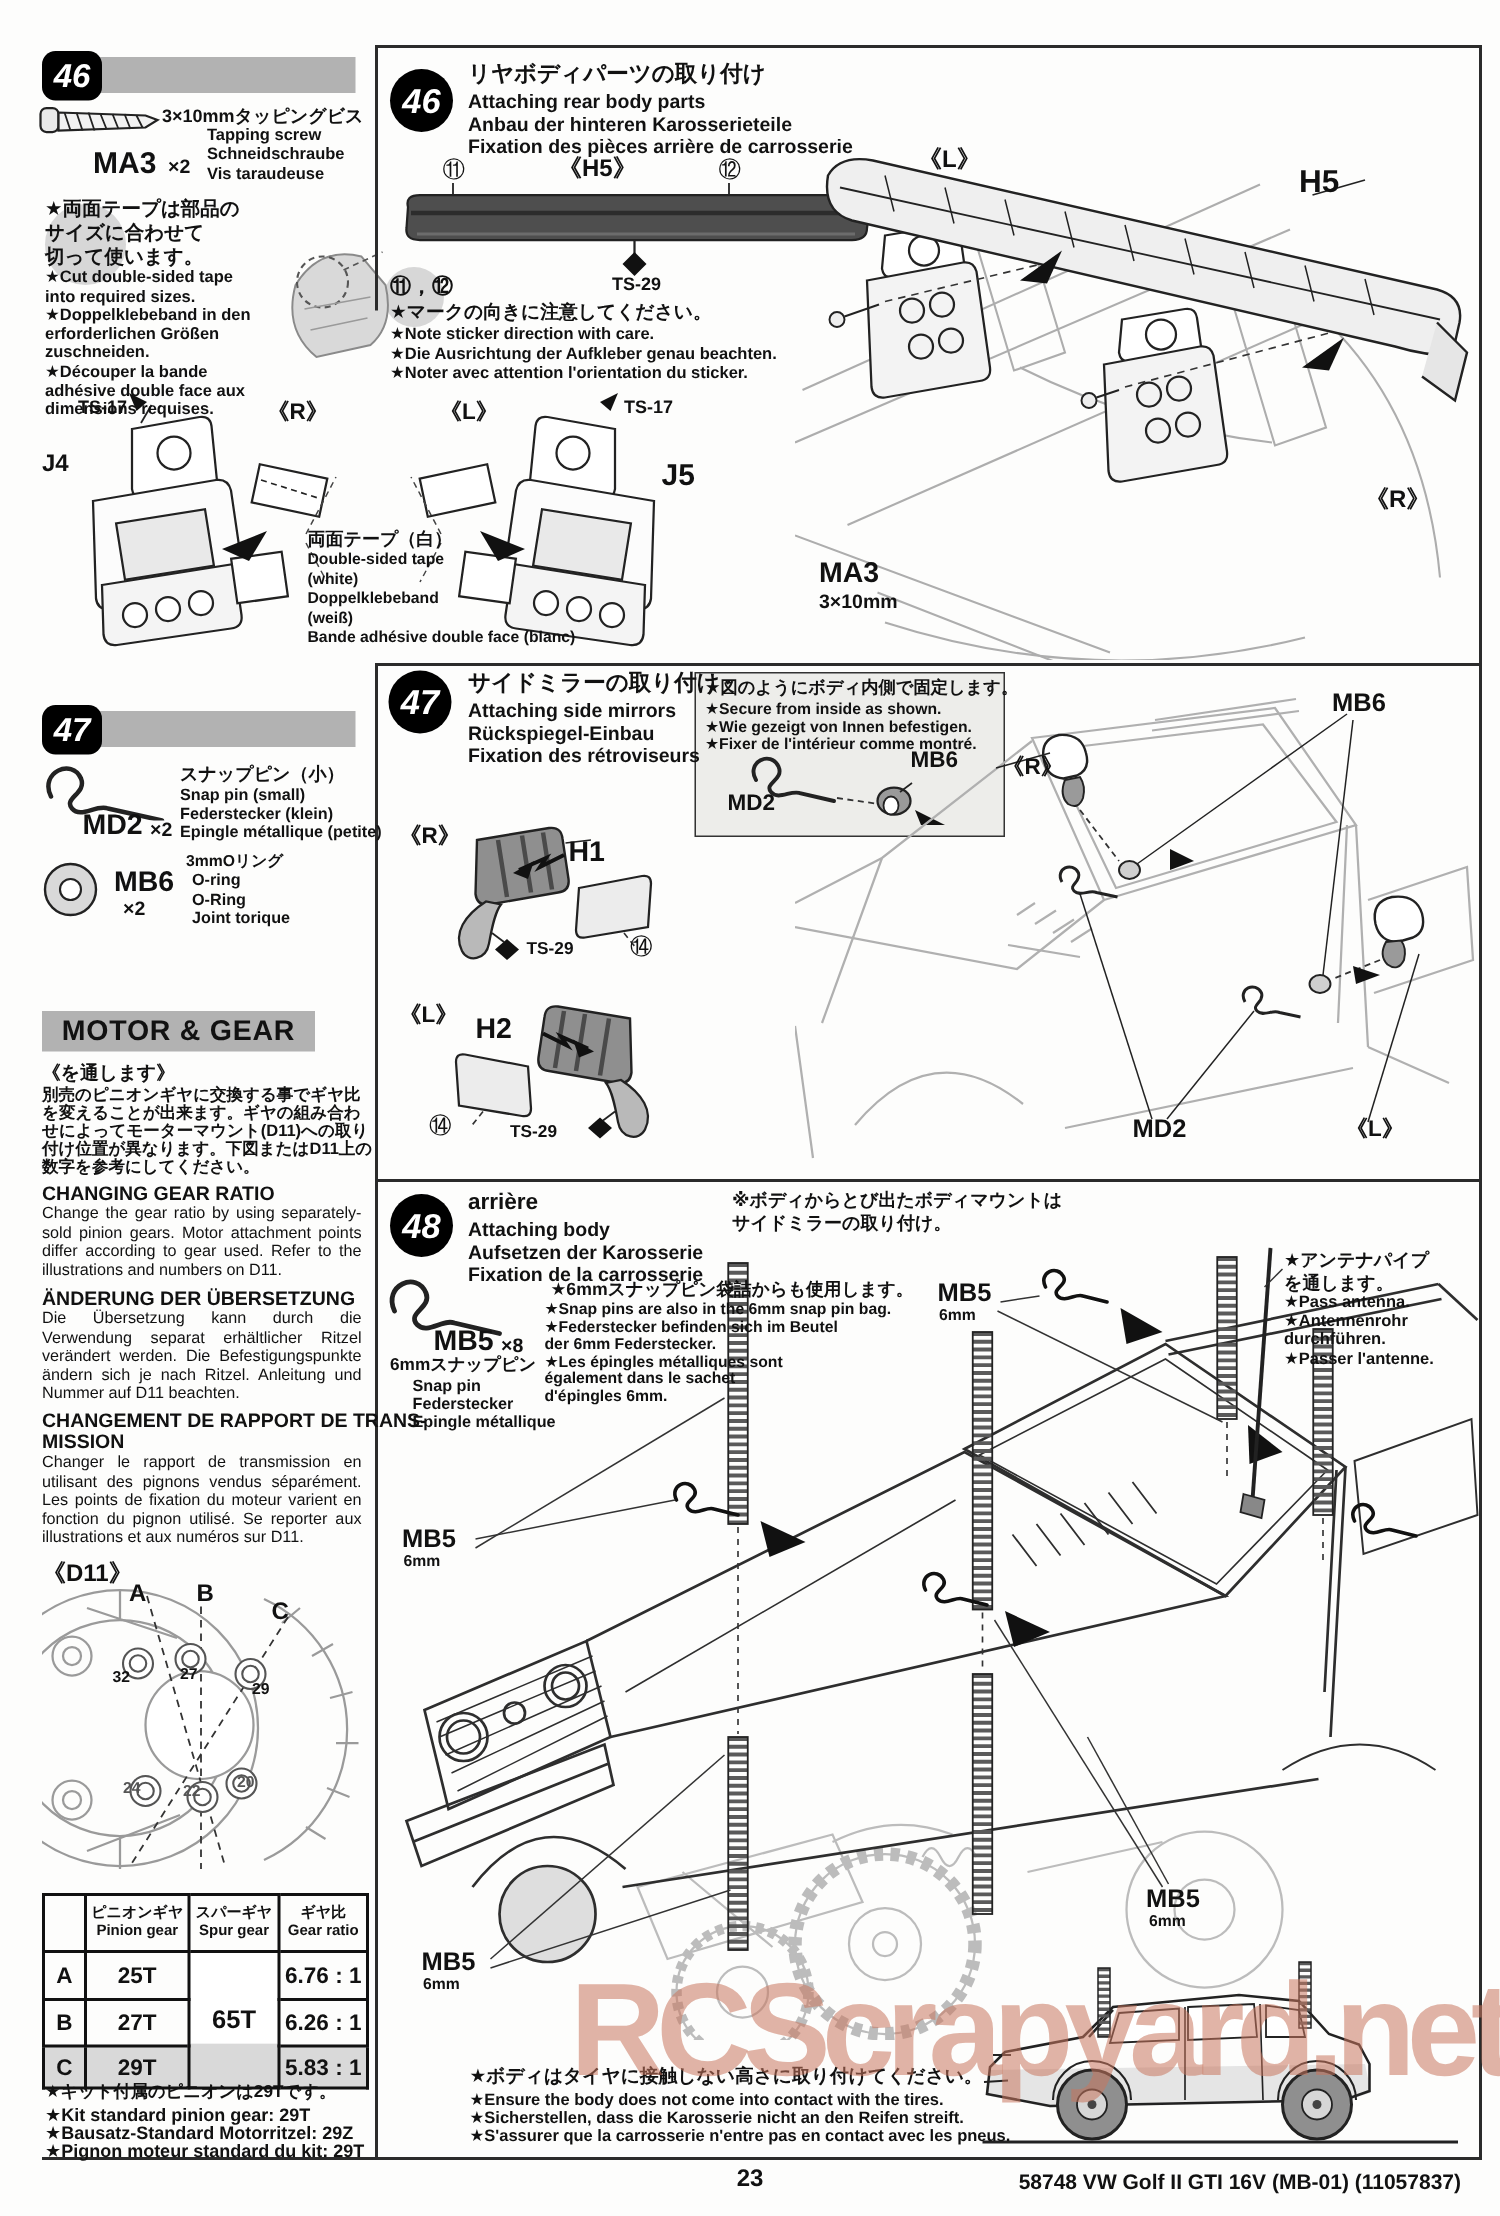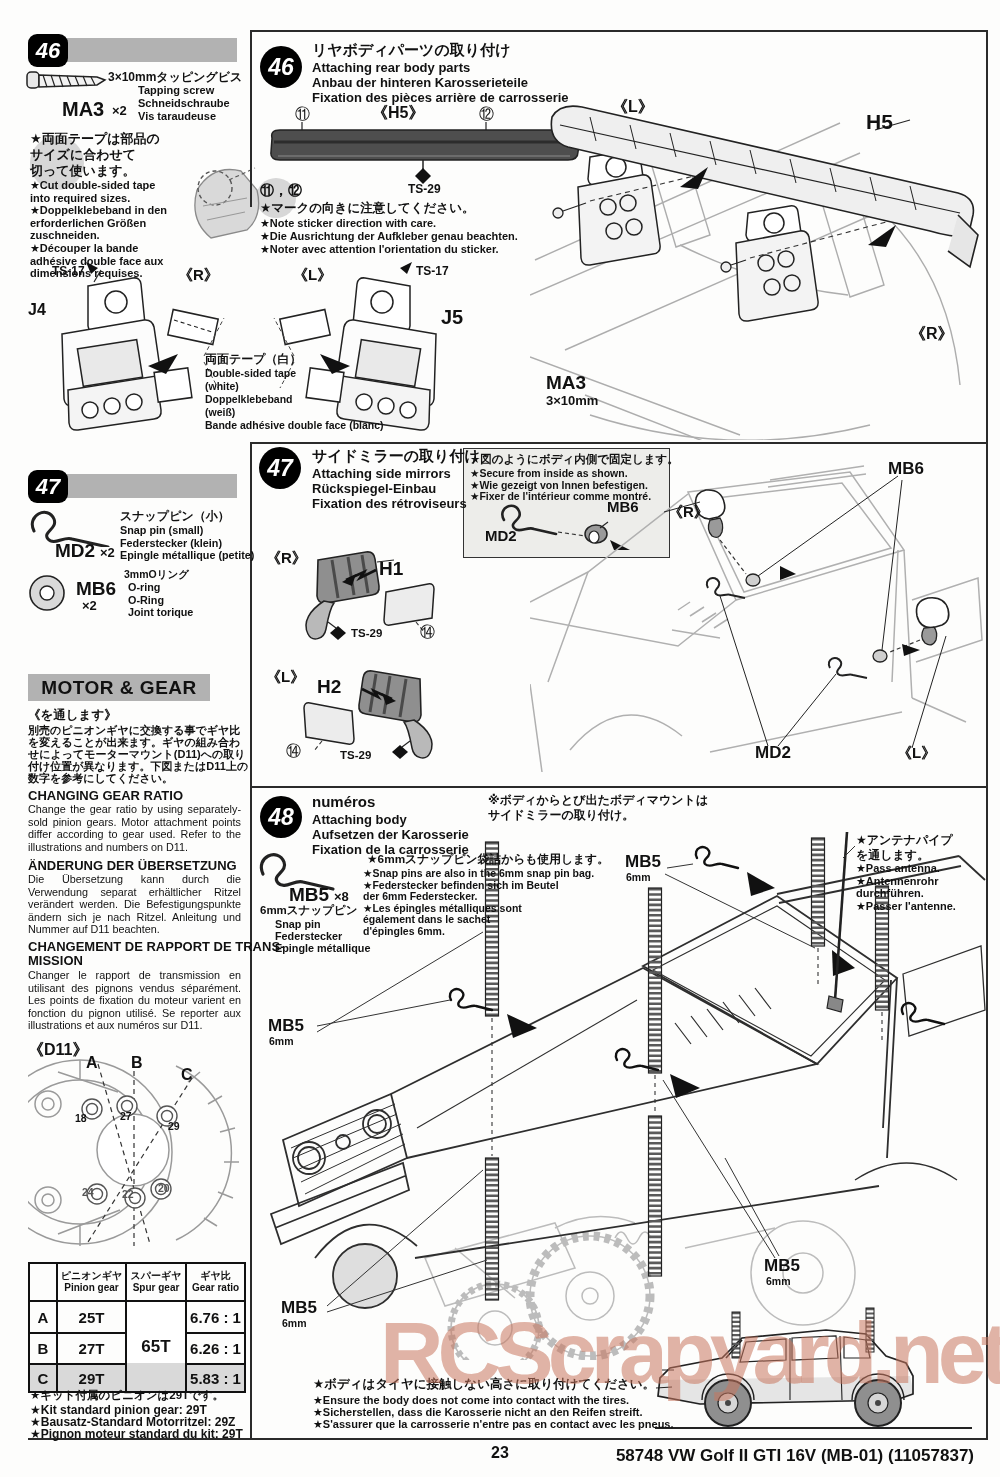--- a/index.html
+++ b/index.html
@@ -380,21 +380,21 @@
       <circle cx="69" cy="142" r="5.5"></circle>
     <circle cx="107" cy="146" r="10"></circle>
       <circle cx="107" cy="146" r="5.5"></circle>
     <circle cx="133" cy="137" r="10"></circle>
       <circle cx="133" cy="137" r="5.5"></circle>
   </g>
 </svg>
 <div class="l b" style="left:86px;top:1054px;font-size:16px">A</div>
 <div class="l b" style="left:131px;top:1054px;font-size:16px">B</div>
 <div class="l b" style="left:181px;top:1066px;font-size:16px">C</div>
-<div class="l b" style="left:75px;top:1112px;font-size:10.5px">18</div>
+<div class="l b" style="left:75px;top:1112px;font-size:10.5px">32</div>
 <div class="l b" style="left:120px;top:1110px;font-size:10.5px">27</div>
 <div class="l b" style="left:168px;top:1120px;font-size:10.5px">29</div>
 <div class="l b" style="left:82px;top:1186px;font-size:10.5px;color:#555">24</div>
 <div class="l b" style="left:122px;top:1188px;font-size:10.5px;color:#555">22</div>
 <div class="l b" style="left:158px;top:1182px;font-size:10.5px;color:#555">20</div>
 
 <table class="gear">
   <tbody>
       <tr>
     <th class="kcell" style="height:36px"></th>
@@ -419,21 +419,21 @@
     <td class="vcell">5.83 : 1</td>
   </tr>
 </tbody>
   </table>
 <div class="l jp" style="left:30px;top:1389px;font-size:11.5px">★キット付属のピニオンは29Tです。</div>
 <div class="l b" style="left:30px;top:1404px;font-size:12px;line-height:12px">★Kit standard pinion gear: 29T
 ★Bausatz-Standard Motorritzel: 29Z
 ★Pignon moteur standard du kit: 29T</div>
 
 <div class="badge-c" style="left:260px;top:796px">48</div>
-<div class="l jp" style="left:312px;top:793px;font-size:15px">numéros</div>
+<div class="l jp" style="left:312px;top:793px;font-size:15px">arrière</div>
 <div class="l b" style="left:312px;top:812px;font-size:13px">Attaching body</div>
 <div class="l b" style="left:312px;top:827px;font-size:13px">Aufsetzen der Karosserie</div>
 <div class="l b" style="left:312px;top:842px;font-size:13px">Fixation de la carrosserie</div>
 <div class="l jp" style="left:488px;top:793px;font-size:12px;line-height:15px">※ボディからとび出たボディマウントは
 サイドミラーの取り付け。</div>
 
 <svg style="left:258px;top:848px" width="80" height="44" viewBox="0 0 80 44">
   <path d="M5,26 c-8,-17 15,-27 21,-12 c4,10 -13,13 -6,21 c7,7 17,-4 25,-1 l30,7" stroke="#222" stroke-width="3.2" fill="none" stroke-linecap="round"></path>
 </svg>
 <div class="l b" style="left:289px;top:884px;font-size:19px">MB5</div>
@@ -573,13 +573,13 @@
   <g>
     <line x1="96" y1="12" x2="96" y2="58" stroke="#5a5a5a" stroke-width="8" stroke-dasharray="2.2 2.2"></line>
     <rect x="92" y="12" width="8" height="46" fill="none" stroke="#222" stroke-width="1"></rect>
     <line x1="230" y1="8" x2="230" y2="52" stroke="#5a5a5a" stroke-width="8" stroke-dasharray="2.2 2.2"></line>
     <rect x="226" y="8" width="8" height="44" fill="none" stroke="#222" stroke-width="1"></rect>
   </g>
 </svg>
 
 <div class="wm">RCScrapyard.net</div>
 <div class="ftr" style="left:0;top:1444px;width:1000px;text-align:center;font-size:16px">23</div>
-<div class="ftr" style="right:26px;top:1446px;font-size:17px;position:absolute">58748  VW Golf II GTI 16V (MB-01) (11057837)</div>
+<div class="ftr" style="right:26px;top:1446px;font-size:14px;position:absolute">58748  VW Golf II GTI 16V (MB-01) (11057837)</div>
 
 </body></html>

